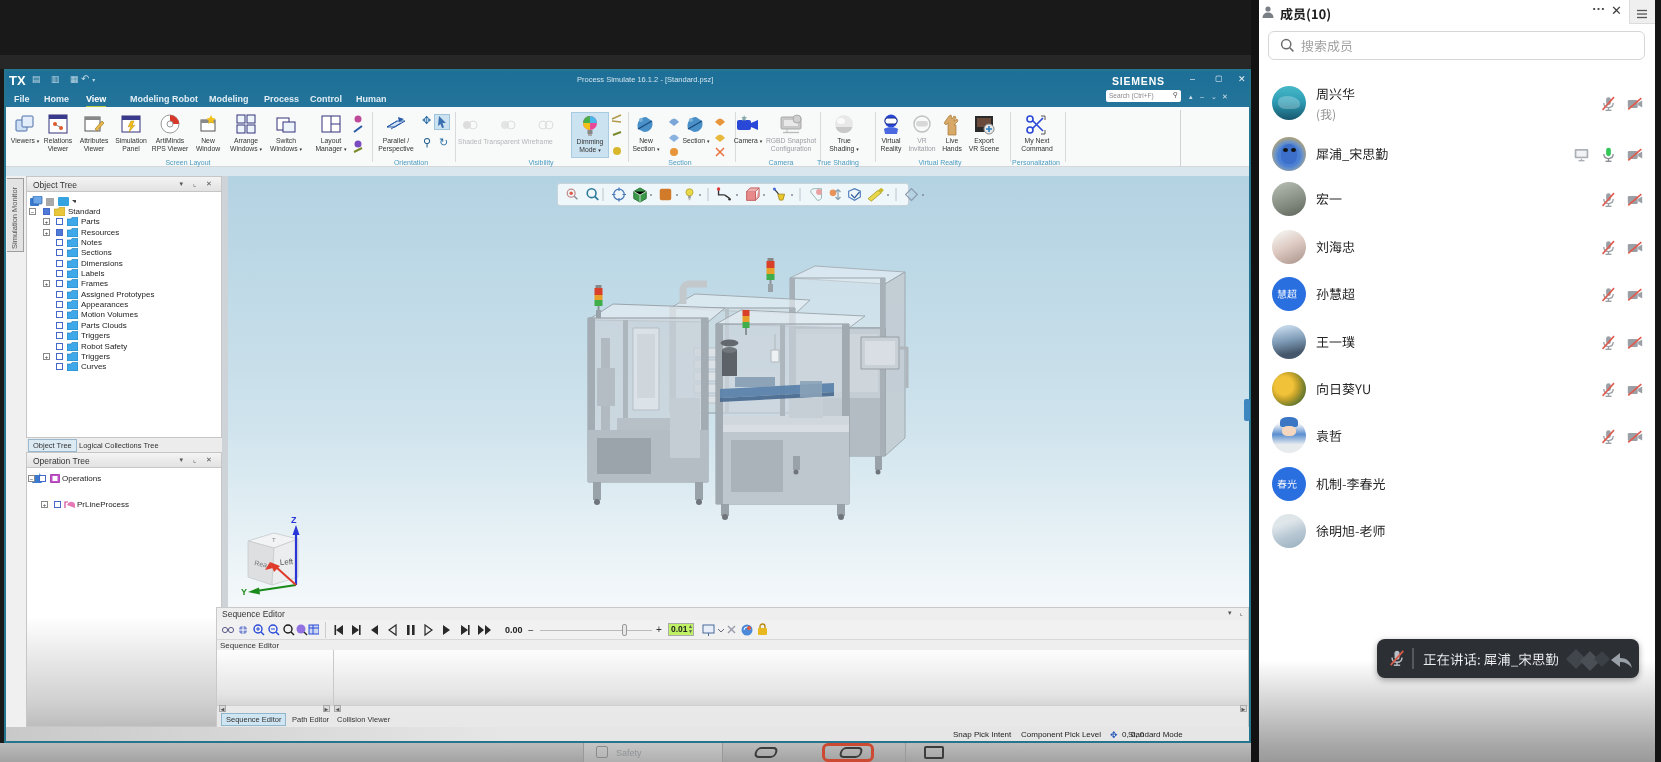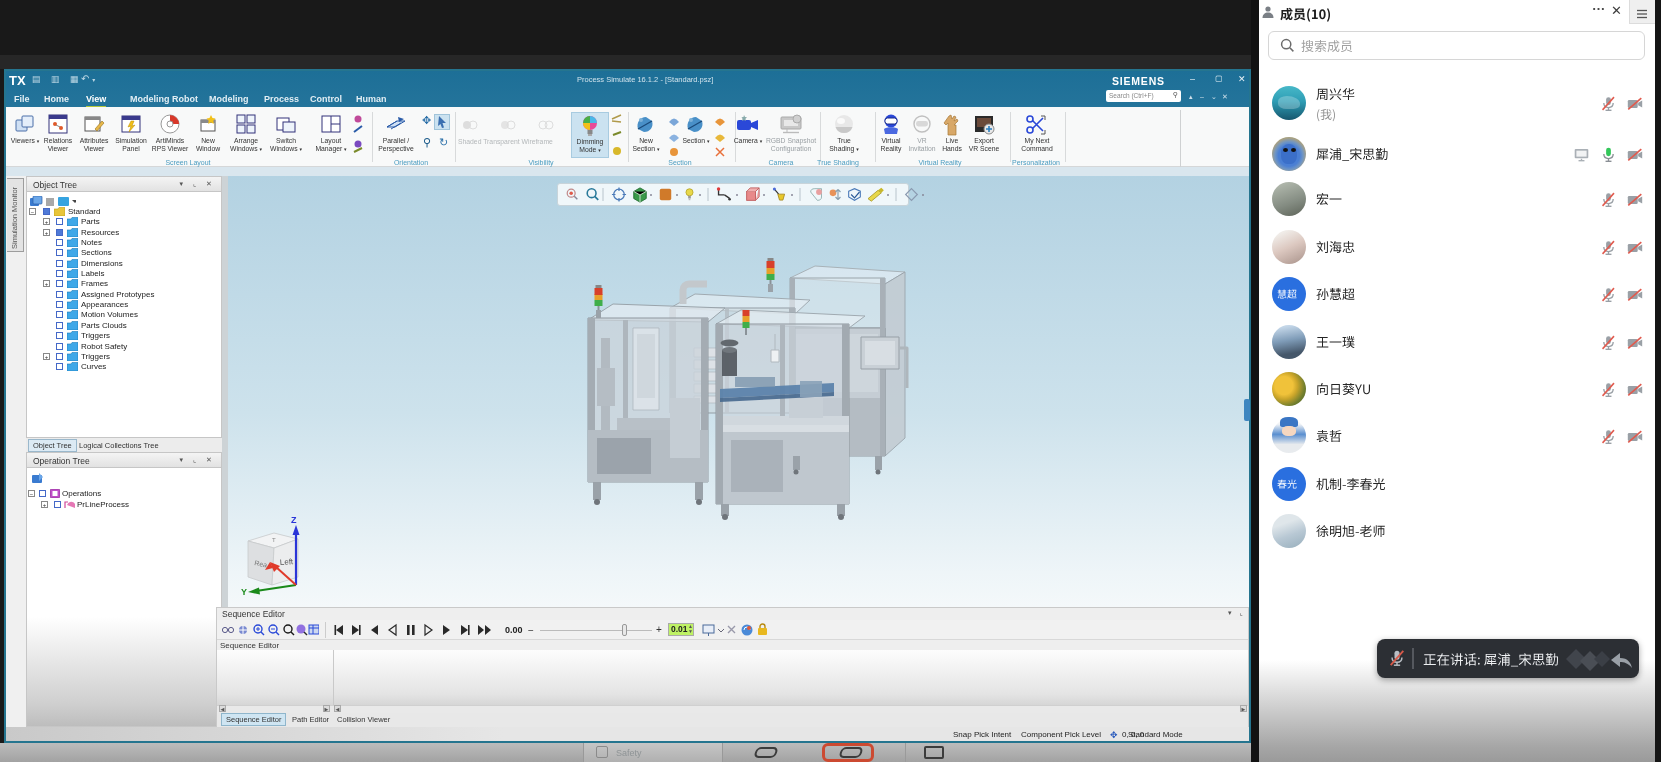--- a/index.html
+++ b/index.html
@@ -404,21 +404,21 @@
   <span class="ab" style="left:2px;top:1px;background:#dceaf4;border:1px solid #9ab8cc;padding:1px 4px">Object Tree</span>
   <span class="ab" style="left:50px;top:2px;padding:1px 3px">Logical Collections Tree</span>
 </div>
 
 <div class="ab" style="left:26px;top:452px;width:196px;height:275px;background:linear-gradient(#fff 60%,#cfcfcf 92%,#bdbdbd);border:1px solid #c6c6c6"></div>
 <div class="ab" style="left:26px;top:452px;width:196px;height:16px;background:linear-gradient(#f4f4f4,#e2e2e2);border:1px solid #c6c6c6;color:#333;font-size:8.5px;padding:3px 0 0 6px">Operation Tree<span style="float:right;margin-right:5px;color:#555;font-size:7px;letter-spacing:4px">▾ ⌞ ✕</span></div>
 <div class="ab" style="left:31px;top:471px"><svg width="14" height="12">
       <rect x="1" y="2" width="10" height="8" rx="1" fill="#3a7bd0"></rect>
       <path d="M8 0 l4 4 -4 4" fill="#6aa6e8"></path>
     </svg></div>
-<div class="ab" style="left:27px;top:489px;width:190px;height:10px;font-size:8px;color:#222">
+<div class="ab" style="left:27px;top:474px;width:190px;height:10px;font-size:8px;color:#222">
 <span class="ab" style="left:1px;top:1px;width:7px;height:7px;border:1px solid #888;background:#fff;font-size:6px;line-height:6px;text-align:center;color:#333">−</span>
 <span class="ab" style="left:12px;top:1px;width:7px;height:7px;border:1px solid #4468c8;background:#fff"></span>
 <span class="ab" style="left:23px;top:0px"><svg width="10" height="9">
         <rect x="0" y="0" width="10" height="9" rx="2" fill="#c050c8" stroke="#8a2a92" stroke-width="0.7"></rect>
         <rect x="2.5" y="2" width="5" height="5" fill="#fff"></rect>
       </svg></span>
 <span class="ab" style="left:35px;top:0px">Operations</span>
   </div>
 <div class="ab" style="left:27px;top:499.5px;width:190px;height:10px;font-size:8px;color:#222">
 <span class="ab" style="left:14px;top:1px;width:7px;height:7px;border:1px solid #888;background:#fff;font-size:6px;line-height:6px;text-align:center;color:#333">+</span>

